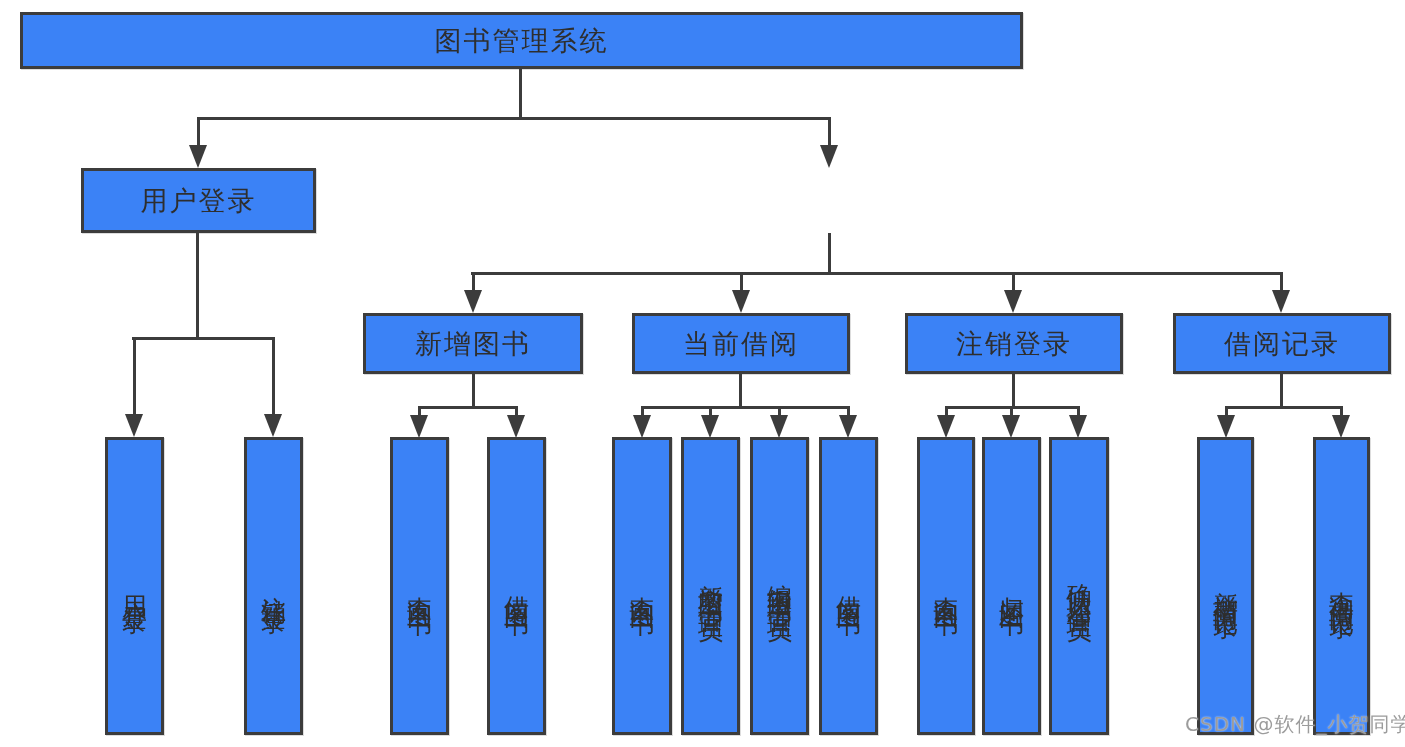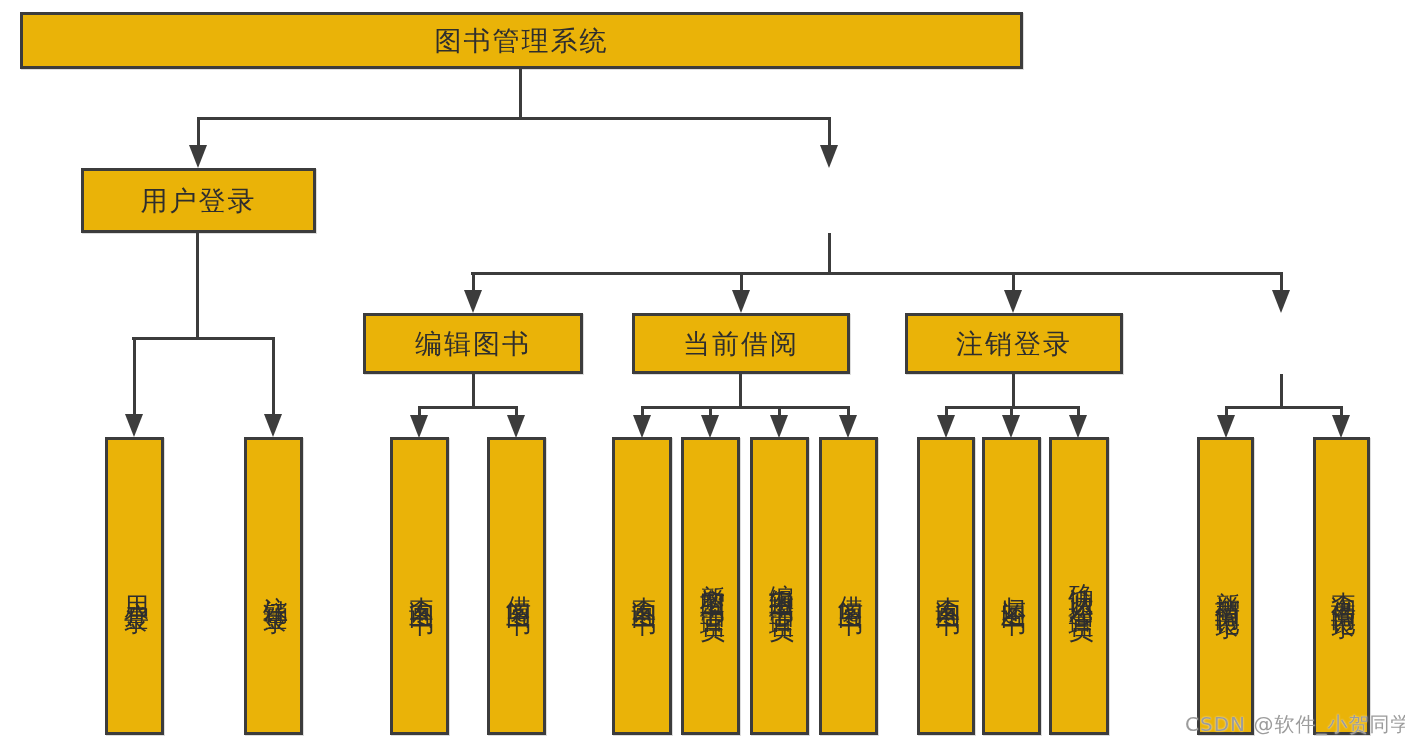--- a/index.html
+++ b/index.html
@@ -8,26 +8,25 @@
     --watermark:#9c9c9c;
     --bg:#ffffff;
   }
   html,body{margin:0;padding:0;background:var(--bg);}
   body{font-family:"DejaVu Sans","Liberation Sans",sans-serif;}
   #canvas{
     position:relative;width:1405px;height:747px;background:var(--bg);
     overflow:hidden;
   }
   .box{
-    position:absolute;box-sizing:border-box;background:#eab308;
+    position:absolute;box-sizing:border-box;background:#3b82f6;
     border:3px solid var(--line);
     display:flex;align-items:center;justify-content:center;
     color:var(--text);font-size:27px;letter-spacing:2px;
     box-shadow:1px 1px 0 rgba(120,120,120,.25);
-    font-family:Liberation Mono, monospace;
   }
   .vbox{
     writing-mode:vertical-rl;
     font-size:25px;letter-spacing:5px;line-height:1;
     padding:6px 0;
   }
   .v{position:absolute;width:3px;background:var(--line);}
   .h{position:absolute;height:3px;background:var(--line);}
   .ah{
     position:absolute;width:0;height:0;
@@ -68,23 +67,24 @@
   <div class="h" style="left:471px;top:272px;width:812px;"></div>
   <div class="v" style="left:472px;top:272px;height:22px;"></div>
   <div class="ah" style="left:464px;top:290px;"></div>
   <div class="v" style="left:740px;top:272px;height:22px;"></div>
   <div class="ah" style="left:732px;top:290px;"></div>
   <div class="v" style="left:1012px;top:272px;height:22px;"></div>
   <div class="ah" style="left:1004px;top:290px;"></div>
   <div class="v" style="left:1280px;top:272px;height:22px;"></div>
   <div class="ah" style="left:1272px;top:290px;"></div>
 
-  <div class="box" style="left:363px;top:313px;width:220px;height:61px;">编辑图书</div>
+  <div class="box" style="left:363px;top:313px;width:220px;height:61px;">新增图书</div>
   <div class="box" style="left:632px;top:313px;width:218px;height:61px;">当前借阅</div>
   <div class="box" style="left:905px;top:313px;width:218px;height:61px;">注销登录</div>
+  <div class="box" style="left:1173px;top:313px;width:218px;height:61px;">借阅记录</div>
 
   <div class="v" style="left:472px;top:374px;height:34px;"></div>
   <div class="h" style="left:418px;top:406px;width:100px;"></div>
   <div class="v" style="left:418px;top:406px;height:14px;"></div>
   <div class="ah" style="left:410px;top:415px;"></div>
   <div class="v" style="left:515px;top:406px;height:14px;"></div>
   <div class="ah" style="left:507px;top:415px;"></div>
 
   <div class="v" style="left:739px;top:374px;height:34px;"></div>
   <div class="h" style="left:641px;top:406px;width:208px;"></div>

